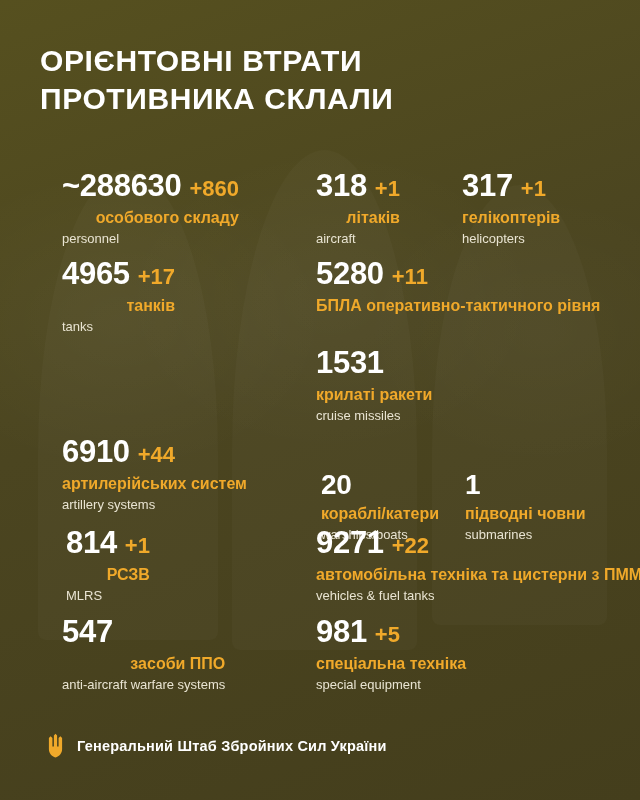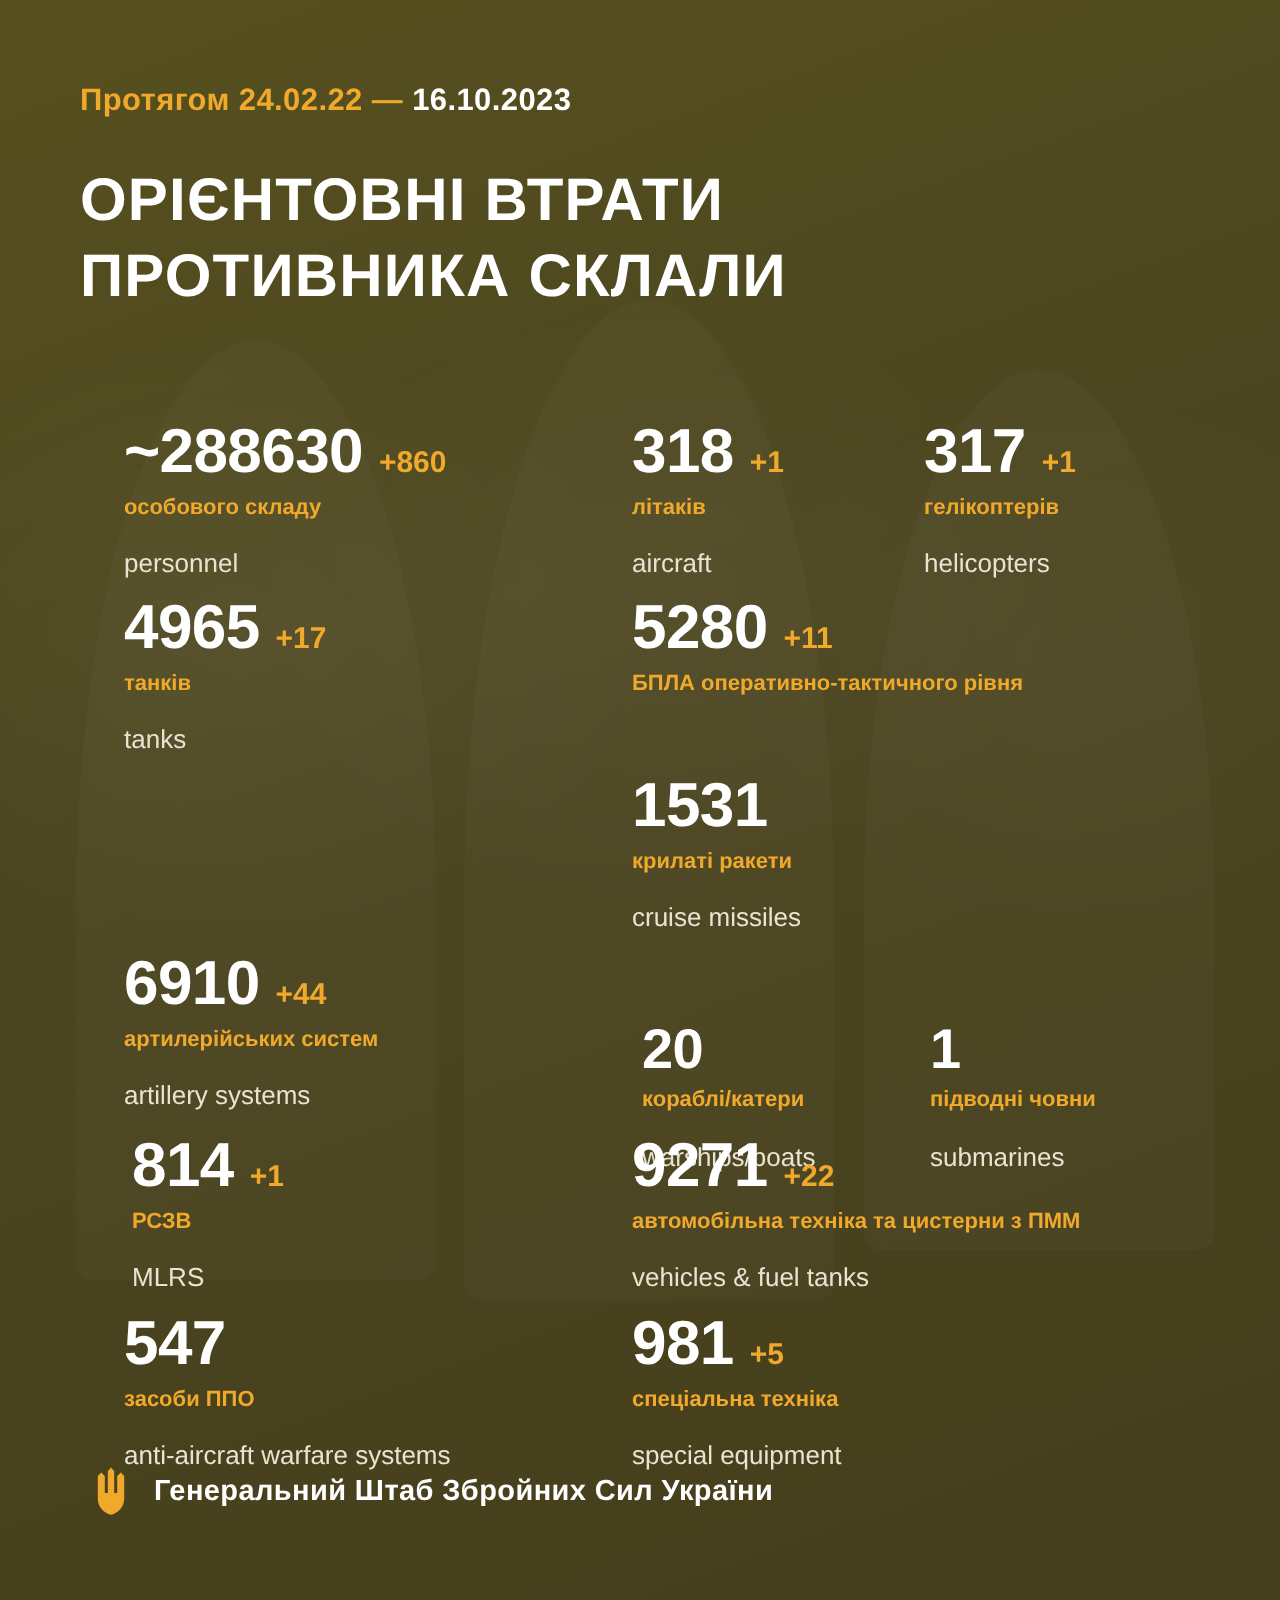--- a/index.html
+++ b/index.html
@@ -64,34 +64,35 @@
   }
   .item .value {
     font-size: 31px;
     font-weight: bold;
     color: #ffffff;
     letter-spacing: -0.3px;
     line-height: 1.05;
   }
   .item.small .value { font-size: 28px; margin-top: 32px; }
   .item .delta {
-    font-size: 15px;
+    font-size: 22px;
     font-weight: bold;
     color: #f0a92a;
   }
   .item .label-ua {
     margin-top: 5px;
-    font-size: 11px;
+    font-size: 16px;
     font-weight: bold;
     color: #f0a92a;
     line-height: 1.25;
     white-space: nowrap;
+    text-align: right;
   }
   .item .label-en {
-    margin-top: 13px;
+    margin-top: 3px;
     font-size: 13px;
     color: #e9e4d2;
     line-height: 1.25;
     white-space: nowrap;
   }
 
   .footer {
     position: absolute;
     left: 46px;
     bottom: 42px;
@@ -116,24 +117,20 @@
 <body>
 
 <div class="page">
 
   <div class="bg-shape s1"></div>
   <div class="bg-shape s2"></div>
   <div class="bg-shape s3"></div>
 
   <div class="content">
 
-    <div class="period">
-      <span>Протягом 24.02.22 —</span>
-      <span class="date">16.10.2023</span>
-    </div>
 
     <h1 class="headline">
       <span>ОРІЄНТОВНІ ВТРАТИ</span><br>
       <span>ПРОТИВНИКА СКЛАЛИ</span>
     </h1>
 
     <div class="grid">
 
       <div class="item" style="left:22px; top:0;">
         <div class="value-row">

